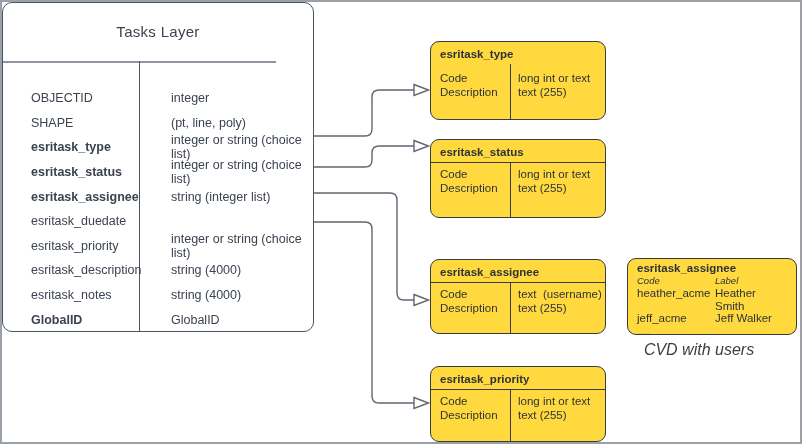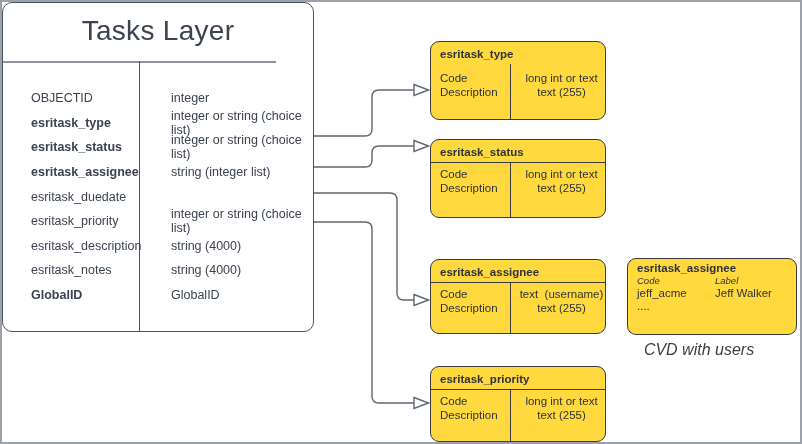--- a/index.html
+++ b/index.html
@@ -22,21 +22,21 @@
   .main-table{
     position:absolute;left:2px;top:2px;width:312px;height:330px;
     background:#fff;
     border:1.6px solid #4A535E;
     border-radius:10px;
     box-sizing:border-box;
   }
   .mt-title{
     position:absolute;left:0;top:0;width:100%;height:56px;
     display:flex;align-items:center;justify-content:center;
-    font-size:28px;color:#3B4350;letter-spacing:.3px;
+    font-size:15px;color:#3B4350;letter-spacing:.3px;
   }
   .mt-underline{
     position:absolute;left:0;top:58px;width:273px;height:0;
     border-top:2px solid #8D95A2;
   }
   .mt-vdivider{
     position:absolute;left:136px;top:58px;bottom:0;width:0;
     border-left:1.6px solid #4A535E;
   }
   .mt-rows{position:absolute;left:0;top:83px;right:0;}
@@ -55,21 +55,21 @@
     color:#2F3338;
     display:flex;flex-direction:column;
   }
   .dbox-title{
     font-size:11.5px;font-weight:bold;
     padding:6px 9px 4px 9px;
   }
   .dbox-body{display:flex;flex:1;}
   .dbox.with-divider .dbox-body{border-top:1.6px solid #383C40;}
   .dbox-col1{width:79px;box-sizing:border-box;padding:5px 0 0 9px;}
-  .dbox-col2{flex:1;border-left:1.4px solid #383C40;padding:5px 0 0 7px;text-align:center;}
+  .dbox-col2{flex:1;border-left:1.4px solid #383C40;padding:5px 0 0 7px;}
   .dbox.no-divider .dbox-col1,
   .dbox.no-divider .dbox-col2{padding-top:8px;}
   .dbox-line{font-size:11.5px;line-height:13.5px;white-space:pre;}
 
   
   .cvd{
     position:absolute;left:627px;top:258px;width:170px;height:77px;
     background:#FFD93D;
     border:1.6px solid #383C40;
     border-radius:9px;
@@ -110,20 +110,24 @@
 
   <div class="main-table">
     <div class="mt-title">Tasks Layer</div>
     <div class="mt-underline"></div>
     <div class="mt-vdivider"></div>
     <div class="mt-rows">
       <div class="trow">
         <div class="cell-f">OBJECTID</div>
         <div class="cell-t">integer</div>
       </div>
+      <div class="trow">
+        <div class="cell-f">SHAPE</div>
+        <div class="cell-t">(pt, line, poly)</div>
+      </div>
       <div class="trow bold">
         <div class="cell-f">esritask_type</div>
         <div class="cell-t">integer or string (choice list)</div>
       </div>
       <div class="trow bold">
         <div class="cell-f">esritask_status</div>
         <div class="cell-t">integer or string (choice list)</div>
       </div>
       <div class="trow bold">
         <div class="cell-f">esritask_assignee</div>
@@ -207,20 +211,24 @@
     </div>
   </div>
 
   <div class="cvd">
     <div class="cvd-title">esritask_assignee</div>
     <div class="cvd-row cvd-headers">
       <div class="c1">Code</div>
       <div class="c2">Label</div>
     </div>
     <div class="cvd-row">
+      <div class="c1">heather_acme</div>
+      <div class="c2">Heather Smith</div>
+    </div>
+    <div class="cvd-row">
       <div class="c1">jeff_acme</div>
       <div class="c2">Jeff Walker</div>
     </div>
     <div class="cvd-more">....</div>
   </div>
   <div class="cvd-caption">CVD with users</div>
 
   <div class="frame"></div>
 </div>
 

